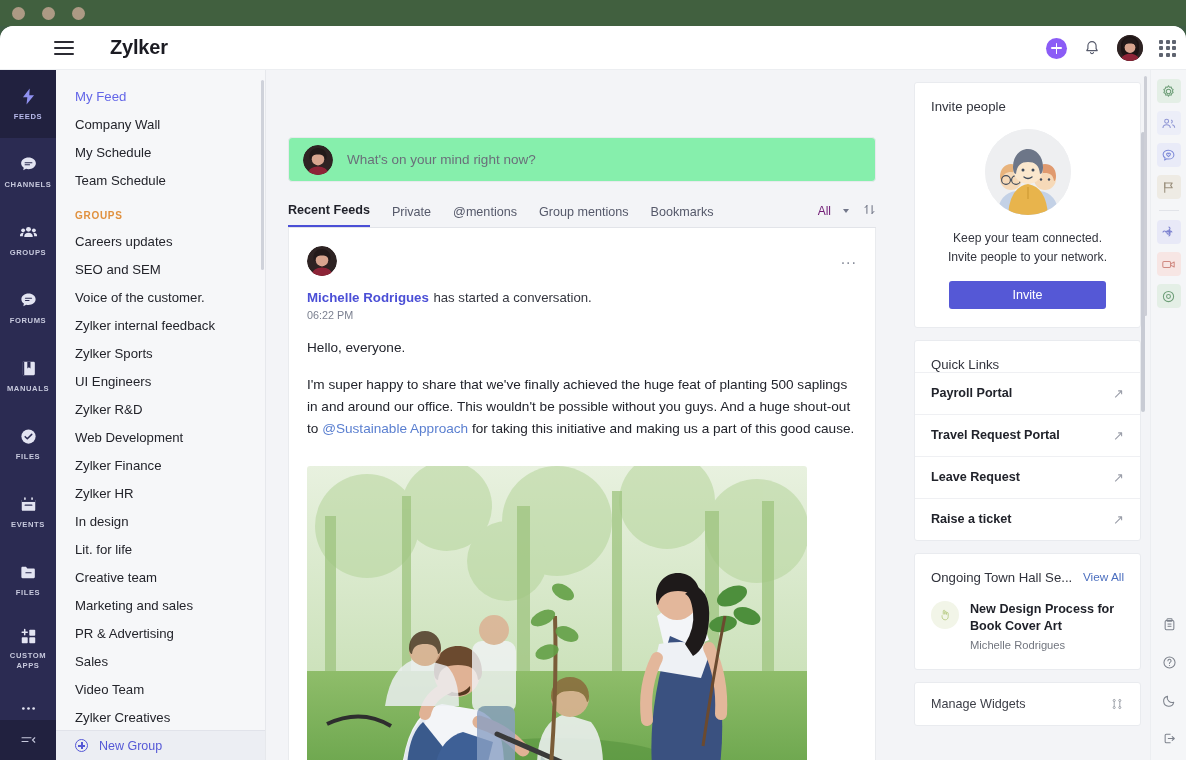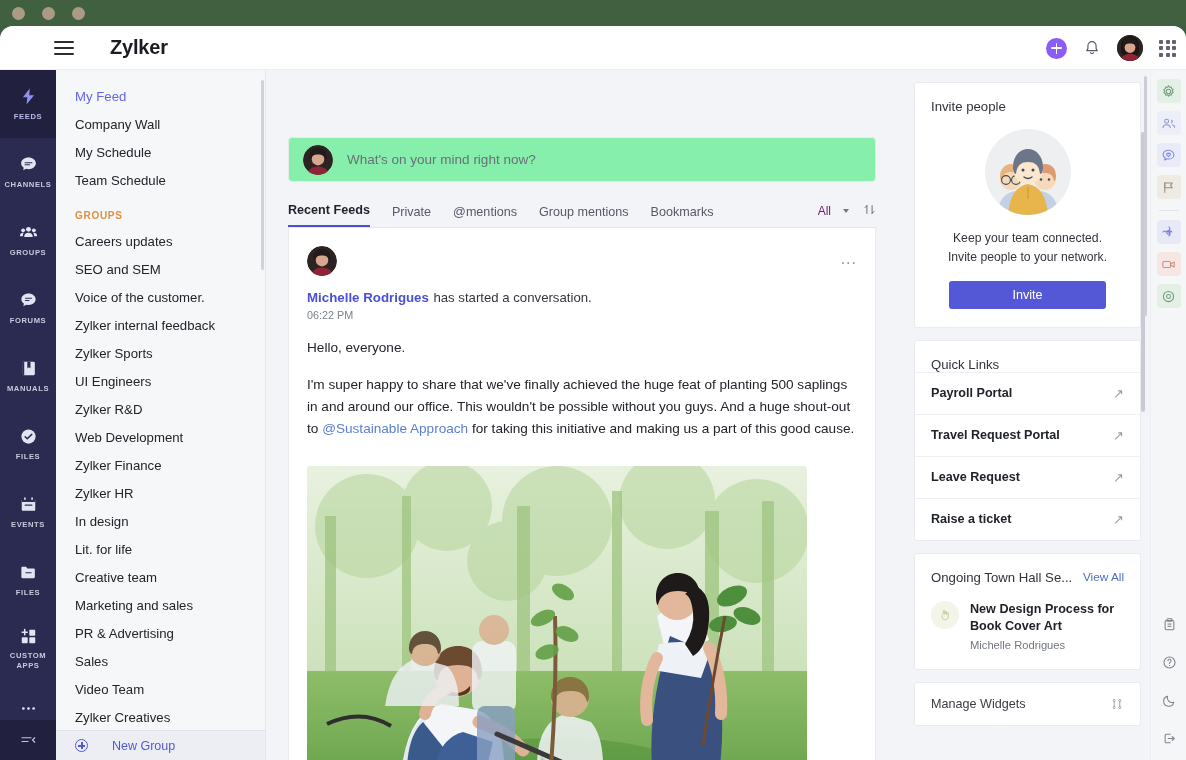--- a/index.html
+++ b/index.html
@@ -68,21 +68,21 @@
   .sidebar {
     position:absolute; top:44px; left:56px; width:210px; height:690px;
     background:#f6f7f9; border-right:1px solid #e6e8ec; overflow:hidden;
   }
   .side-link { height:28px; display:flex; align-items:center; padding:0 0 0 19px; font-size:13.2px; color:#23242b; cursor:pointer; }
   .side-link.first { margin-top:12px; }
   .side-link.active { color:#6366e8; }
   .side-head { padding:16px 0 6px 19px; font-size:10px; font-weight:700; letter-spacing:.7px; color:#e0913f; }
   .new-group {
     position:absolute; bottom:0; left:0; width:209px; height:30px; background:#eceef3;
-    display:flex; align-items:center; gap:24px; padding-left:19px;
+    display:flex; align-items:center; gap:11px; padding-left:19px;
     font-size:12.5px; color:#5558d6; cursor:pointer; border-top:1px solid #e1e3ea;
   }
   .circ-plus { width:13px; height:13px; border-radius:50%; border:1.2px solid #5558d6; position:relative; }
   .circ-plus::before,.circ-plus::after{ content:""; position:absolute; background:#5558d6; }
   .circ-plus::before{ width:7px; height:1.1px; left:2.4px; top:5.45px;}
   .circ-plus::after{ height:7px; width:1.1px; top:2.4px; left:5.45px;}
   .side-scroll { position:absolute; right:1px; top:10px; width:3px; height:190px; background:#cfd2da; border-radius:2px; }
 
   
   .main { position:absolute; top:44px; left:266px; width:884px; height:690px; background:#f3f4f7; overflow:hidden; }

